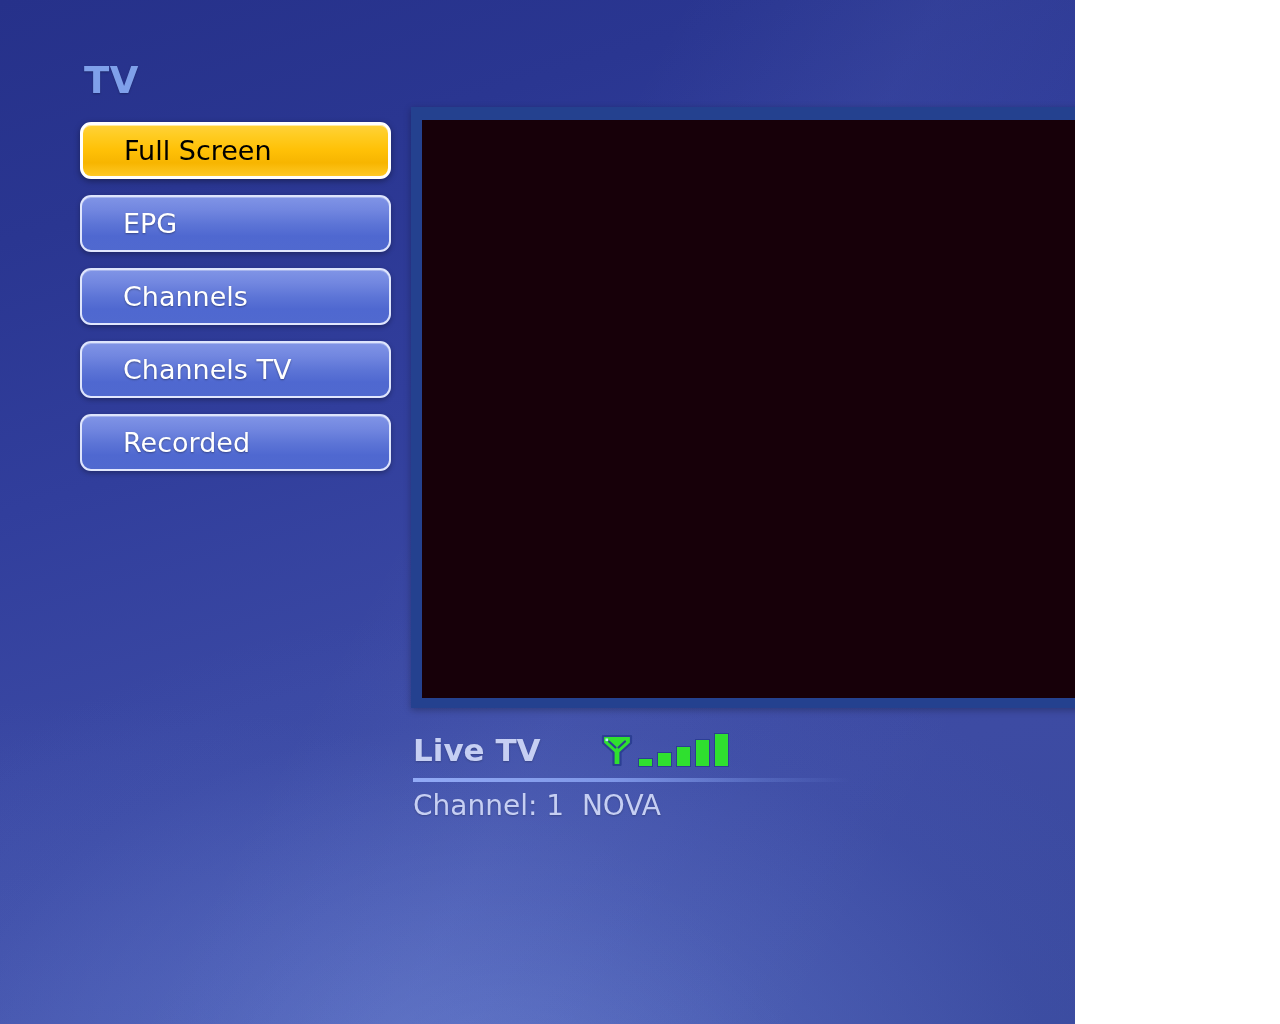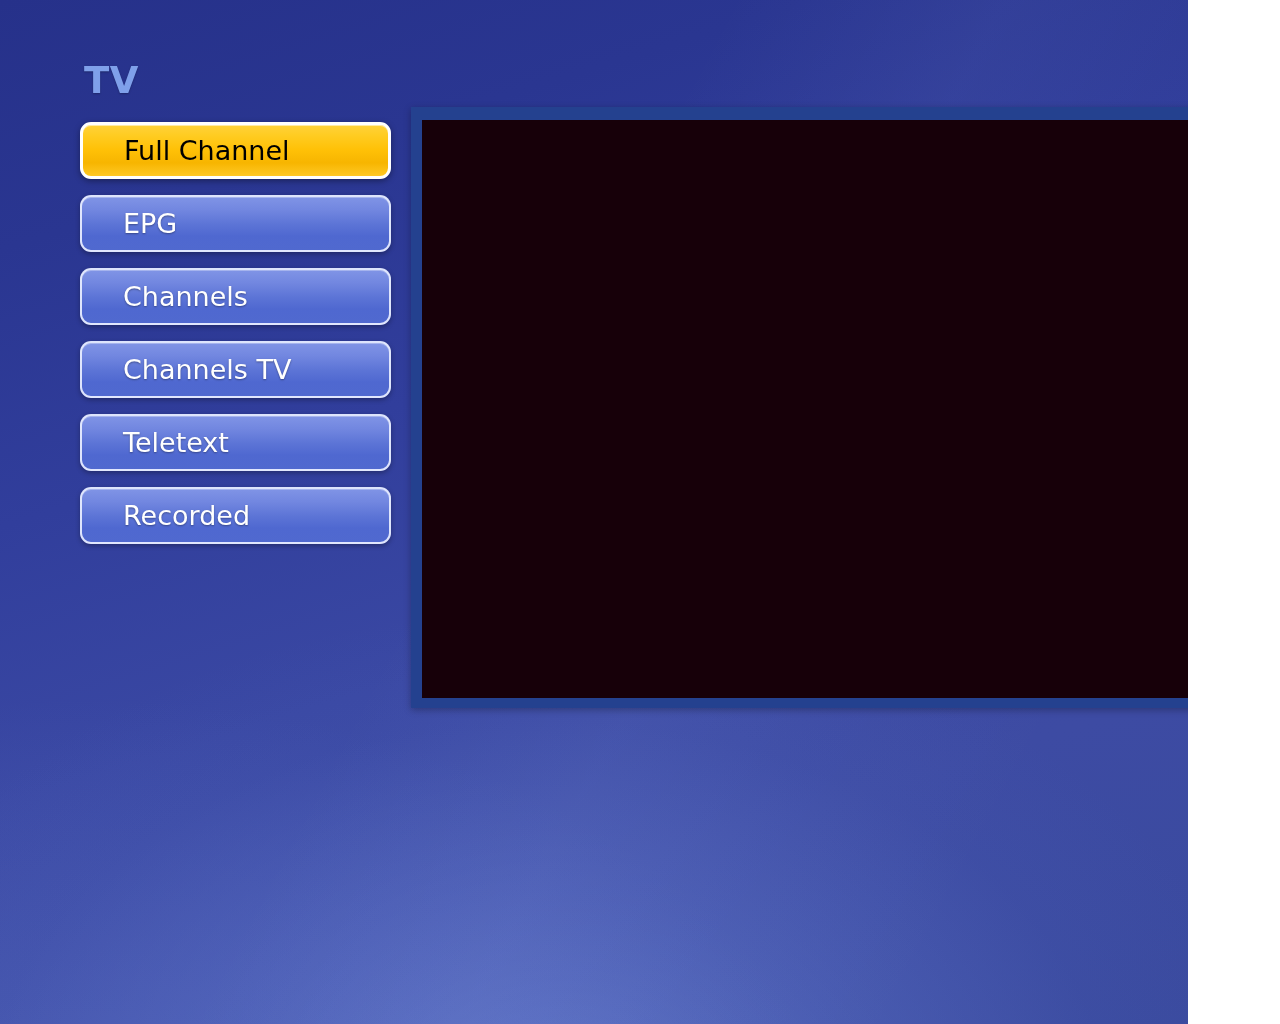--- a/index.html
+++ b/index.html
@@ -7,21 +7,21 @@
   html, body {
     width: 1280px;
     height: 1024px;
     overflow: hidden;
     font-family: "DejaVu Sans", sans-serif;
   }
 
   
   #screen {
     position: relative;
-    width: 1188px;
+    width: 1075px;
     height: 1024px;
     background:
       radial-gradient(ellipse 900px 620px at 46% 108%,
           rgba(120,145,225,0.55) 0%,
           rgba(105,130,215,0.32) 34%,
           rgba(80,105,195,0.10) 62%,
           rgba(0,0,0,0) 80%),
       radial-gradient(ellipse 1100px 760px at 8% 120%,
           rgba(110,135,220,0.30) 0%,
           rgba(0,0,0,0) 70%),
@@ -208,45 +208,68 @@
 
   <div id="bg-sheen"></div>
 
   <div id="left-col">
 
     <div id="page-title">TV</div>
 
     <div id="menu">
 
       <div class="menu-item selected">
-        <span class="label">Full Channel</span>
+        <span class="label">Full Screen</span>
       </div>
 
       <div class="menu-item">
         <span class="label">EPG</span>
       </div>
 
       <div class="menu-item">
         <span class="label">Channels</span>
       </div>
 
       <div class="menu-item">
         <span class="label">Channels TV</span>
       </div>
 
 
-      <div class="menu-item">
-        <span class="label">Teletext</span>
-      </div>
 
       <div class="menu-item">
         <span class="label">Recorded</span>
       </div>
 
     </div>
   </div>
 
   <div id="video-panel">
     <div id="video-surface"></div>
   </div>
 
+  <div id="info-block">
+
+    <div id="info-row">
+
+      <div id="live-label">Live TV</div>
+
+      <div id="signal-meter">
+
+        <svg id="antenna-icon" width="34" height="34" viewBox="0 0 34 34">
+          <path d="M3 3 H31 V10 L20.5 19.5 V32 H13.5 V19.5 L3 10 Z" fill="#2fe02f" stroke="#2c3f93" stroke-width="2.2" stroke-linejoin="round"></path>
+          <path d="M9 8.5 L15.5 14.5 M25 8.5 L18.5 14.5" stroke="#2c3f93" stroke-width="2.2" fill="none" stroke-linecap="round"></path>
+          <rect x="5.5" y="5.5" width="2.6" height="2.6" fill="#bfe8ff"></rect>
+        </svg>
+
+        <div class="sig-bar b1"></div>
+        <div class="sig-bar b2"></div>
+        <div class="sig-bar b3"></div>
+        <div class="sig-bar b4"></div>
+        <div class="sig-bar b5"></div>
+      </div>
+    </div>
+
+    <div id="info-divider"></div>
+
+    <div id="channel-line">Channel: 1  NOVA</div>
+  </div>
 
 </div>
 
 </body></html>

